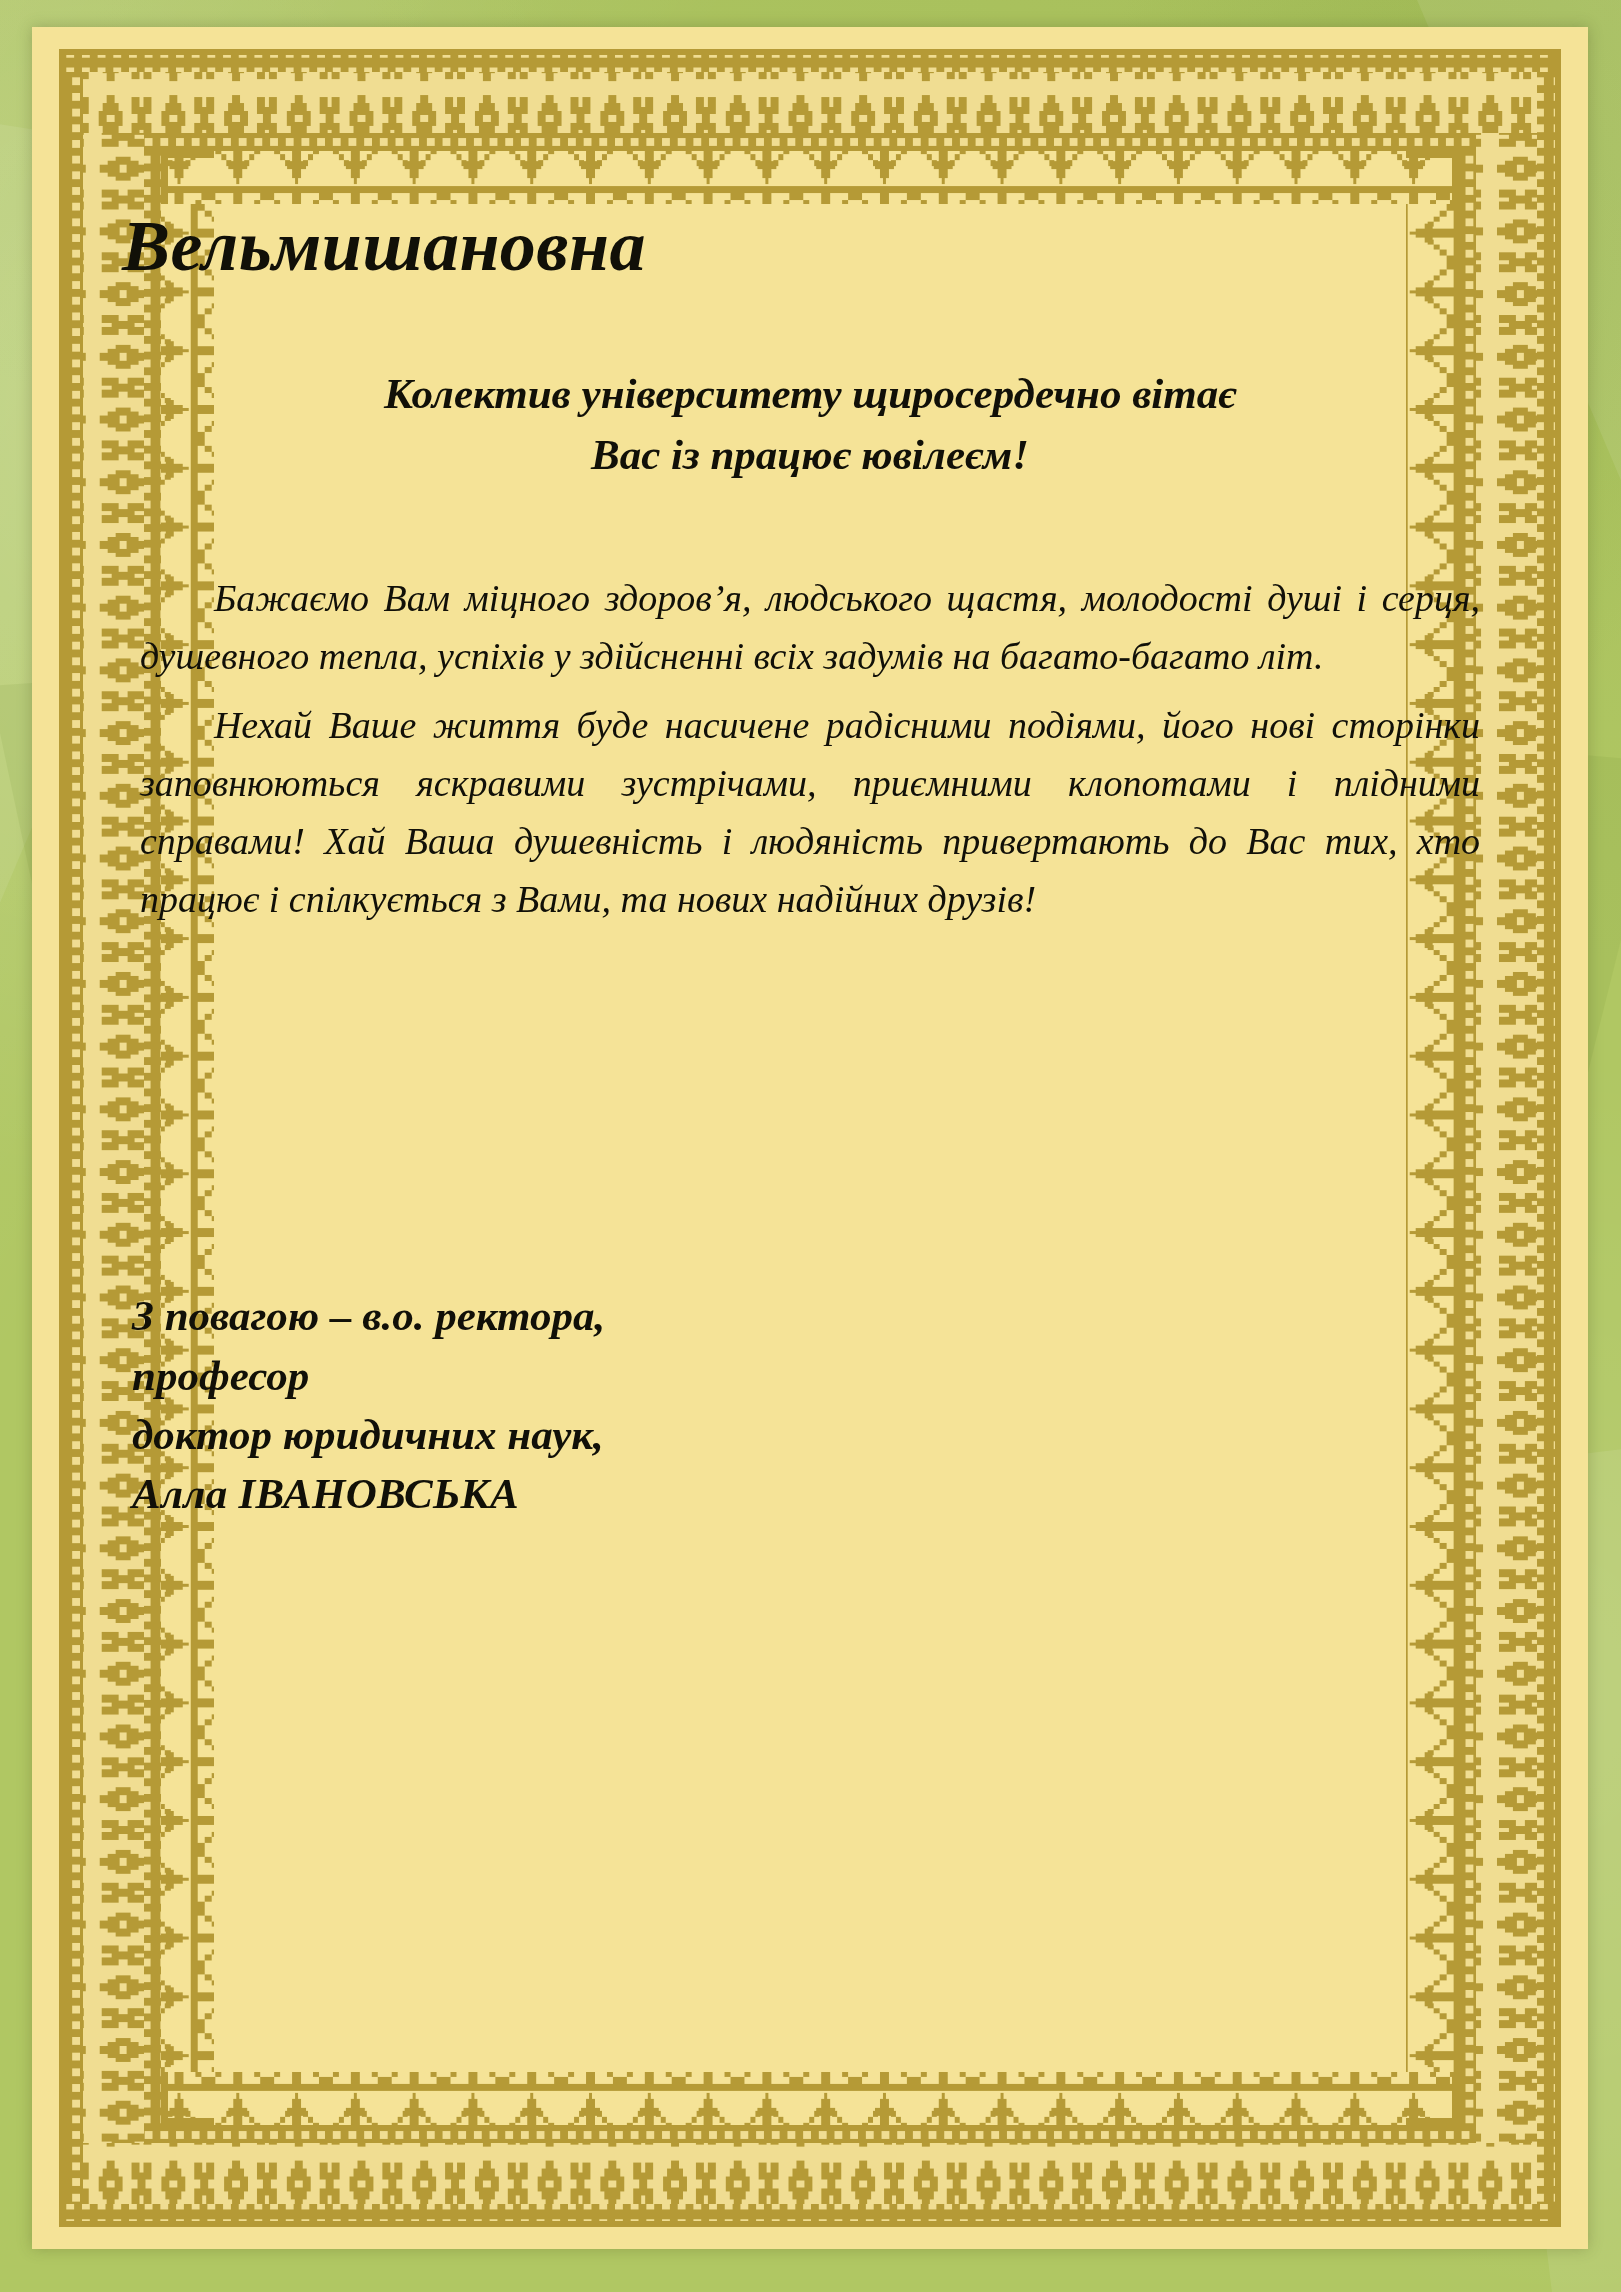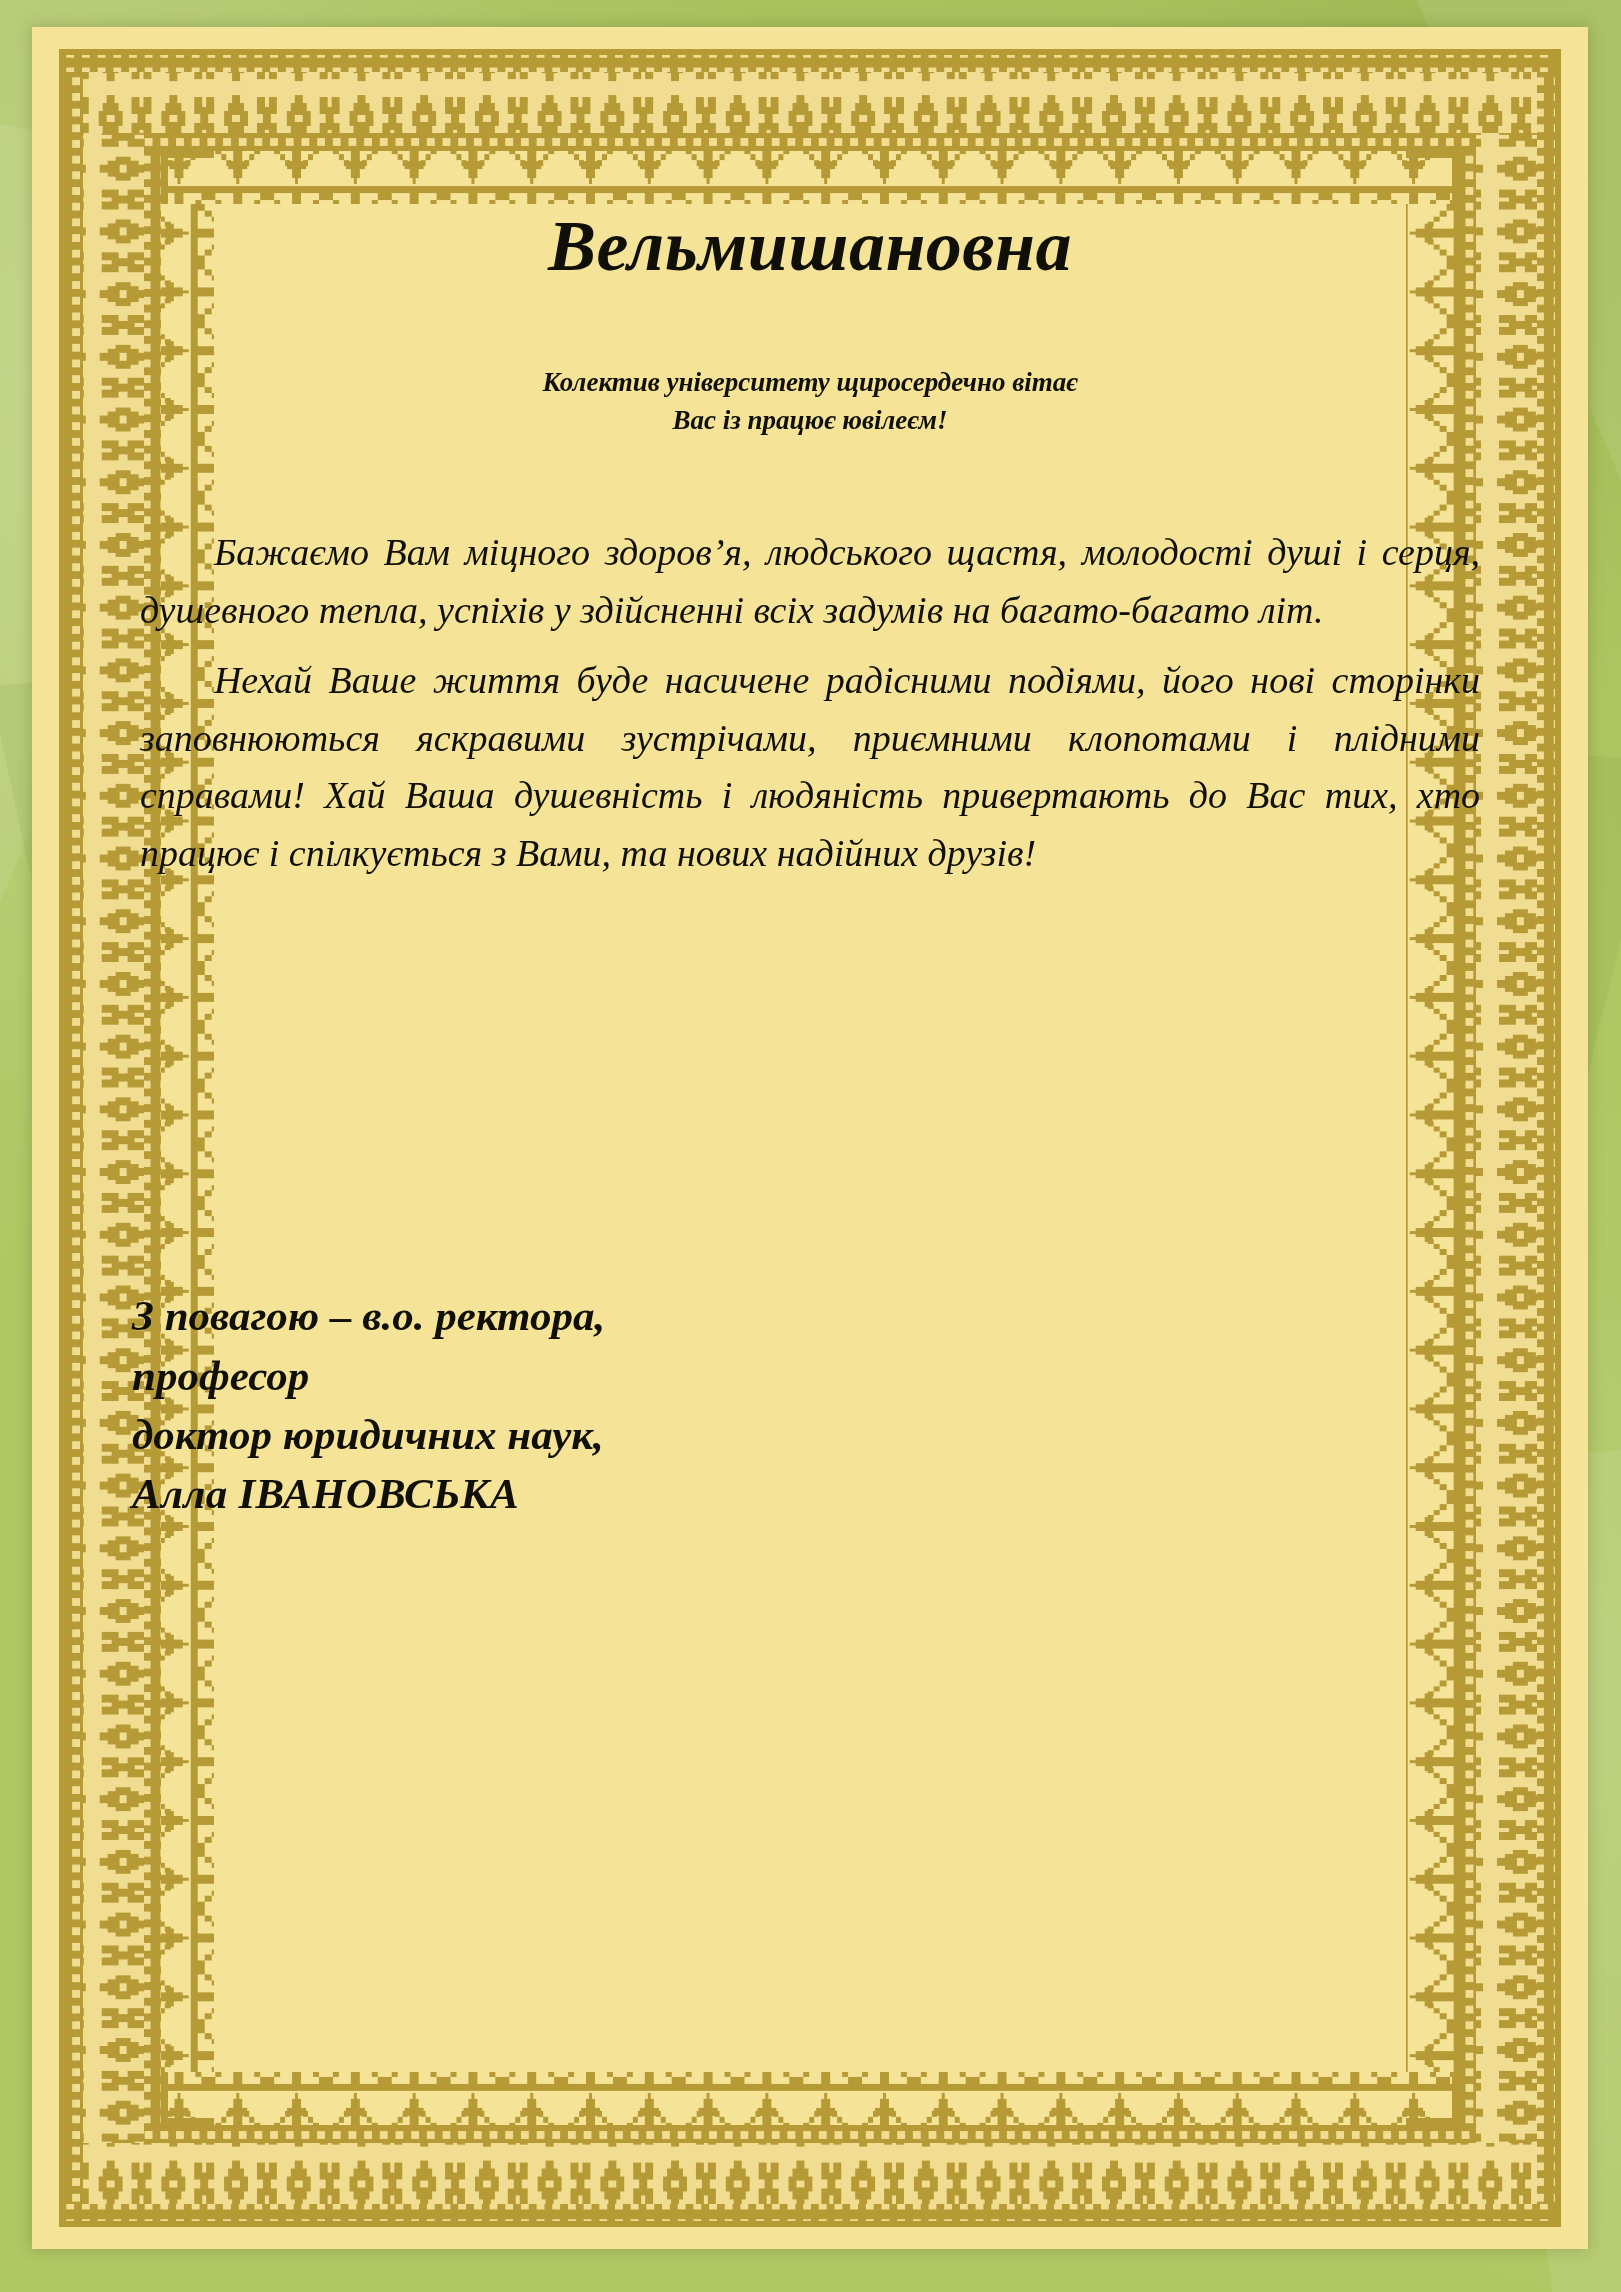--- a/index.html
+++ b/index.html
@@ -54,34 +54,34 @@
     left: 90px;
     top: 90px;
     width: 1376px;
     height: 2042px;
     color: #111008;
   }
 
   #title {
     margin: 0;
     padding-top: 86px;
-    text-align: center;
+    text-align: left;
     font-size: 72px;
     font-weight: bold;
     font-style: italic;
     line-height: 1.20;
     letter-spacing: 0.5px;
   }
   #title .ln { display: block; }
 
   #subtitle {
     margin: 0;
     padding-top: 73px;
     text-align: center;
-    font-size: 27px;
+    font-size: 43px;
     font-weight: bold;
     font-style: italic;
     line-height: 1.42;
   }
   #subtitle .ln { display: block; }
 
   #body { padding-top: 73px; }
   #body p {
     margin: 12px;
     font-size: 38px;

